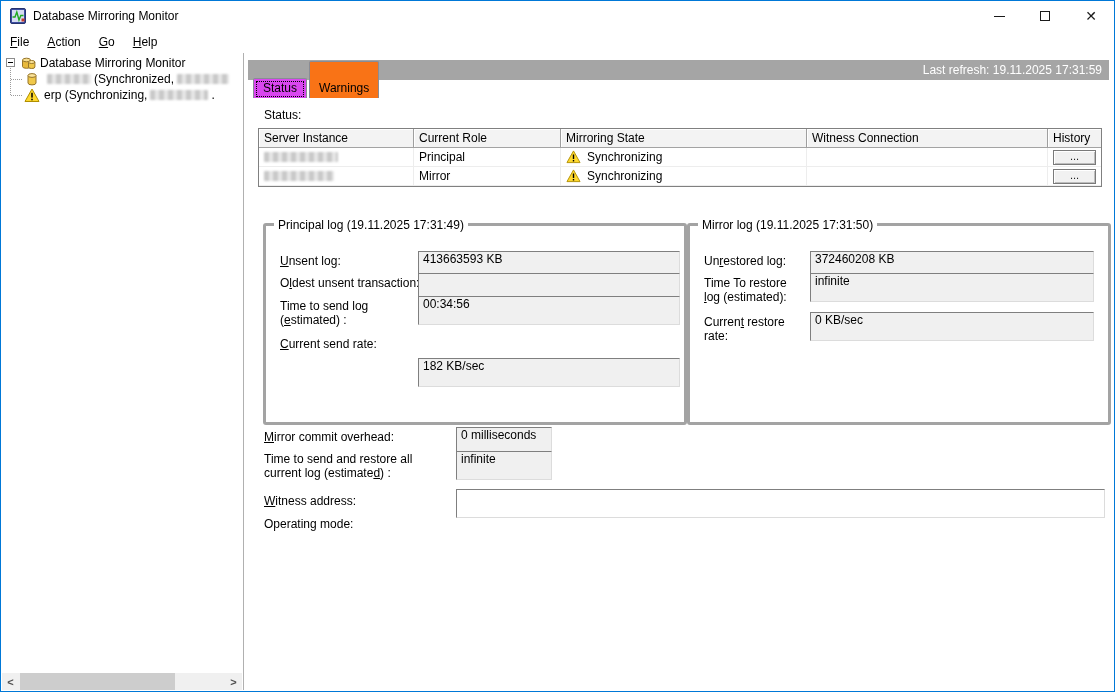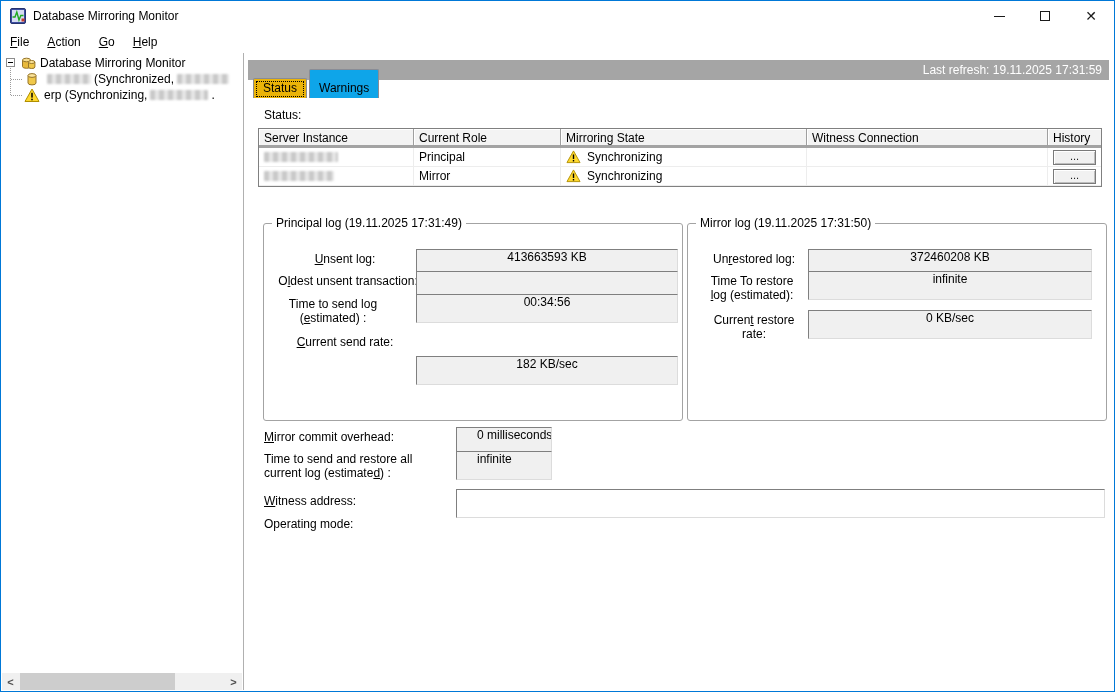--- a/index.html
+++ b/index.html
@@ -34,42 +34,42 @@
   .hs-arrow{position:absolute;top:0;width:17px;height:17px;display:flex;align-items:center;justify-content:center;
     color:#505050;font-size:11px;font-weight:bold;}
   .hs-left{left:0;} .hs-right{right:0;}
   .hs-thumb{position:absolute;left:18px;top:0;width:155px;height:17px;background:#cdcdcd;}
   
   .right-panel{position:absolute;left:247px;top:52px;right:1px;bottom:1px;background:#fff;}
   .refresh-bar{position:absolute;left:0;top:0;width:861px;height:20px;background:#a5a5a5;color:#fff;
     display:flex;align-items:center;justify-content:flex-end;padding-right:7px;box-sizing:border-box;margin-top:7px;}
   
   .tabs{position:absolute;left:5px;top:25px;display:flex;align-items:flex-end;height:20px;}
-  .tab{position:relative;border:1px solid #898c95;border-bottom:none;border-radius:2px 2px 0 0;background:#eab308;
+  .tab{position:relative;border:1px solid #898c95;border-bottom:none;border-radius:2px 2px 0 0;background:#d946ef;
     padding:2px 9px 3px 9px;margin-right:2px;}
-  .tab.inactive{background:#0ea5e9;padding-top:11px;}
+  .tab.inactive{background:#f97316;padding-top:19px;}
   .focus-rect{position:absolute;left:2px;right:2px;top:2px;bottom:1px;border:1px dotted #000;pointer-events:none;}
   .status-label{position:absolute;left:16px;top:55px;}
   
   .grid{position:absolute;left:10px;top:75px;width:844px;border:1px solid #808080;background:#fff;box-sizing:border-box;}
   .grow{display:grid;grid-template-columns:155px 147px 246px 241px auto;}
-  .gh{background:#f3f3f3;border-right:1px solid #9f9f9f;border-bottom:3px solid #a3a3a3;
+  .gh{background:#f3f3f3;border-right:1px solid #9f9f9f;border-bottom:1px solid #a3a3a3;
     box-shadow:inset 1px 1px 0 #fff;padding:2px 5px;height:19px;box-sizing:border-box;white-space:nowrap;overflow:hidden;}
   .gc{border-right:1px solid #ededed;border-bottom:1px solid #ededed;padding:0 5px;height:19px;box-sizing:border-box;
     display:flex;align-items:center;white-space:nowrap;overflow:hidden;}
   .gc.last,.gh.last{border-right:none;}
   .warn-icon{width:15px;height:14px;margin-right:6px;flex:0 0 auto;}
   .dots-btn{width:46px;height:15px;margin:0 auto;background:#f1f1f1;border:1px solid #7a7a7a;
     box-shadow:inset 1px 1px 0 #fff,inset -1px -1px 0 #bdbdbd;font-size:11px;line-height:10px;text-align:center;color:#222;box-sizing:border-box;}
   
-  .groupbox{position:absolute;border:1px solid #a3a3a3;border-radius:3px;background:#fff;text-align:center;}
+  .groupbox{position:absolute;border:3px solid #a3a3a3;border-radius:3px;background:#fff;}
   .gb-title{position:absolute;top:-8px;left:8px;background:#fff;padding:0 4px;white-space:nowrap;}
   .f-label{position:absolute;line-height:14px;}
   .f-box{position:absolute;height:29px;box-sizing:border-box;background:#f0f0f0;border:1px solid;
-    border-color:#7f7f7f #dcdcdc #dcdcdc #7f7f7f;padding:1px 20px;line-height:13px;white-space:nowrap;overflow:hidden;}
+    border-color:#7f7f7f #dcdcdc #dcdcdc #7f7f7f;padding:1px 4px;line-height:13px;white-space:nowrap;overflow:hidden;}
   .f-box.white{background:#fff;}
   .plain-value{position:absolute;white-space:nowrap;}
 </style>
 </head>
 <body>
 
 <div class="window">
 
   <div class="titlebar">
     <svg class="app-icon" viewBox="0 0 16 16">

